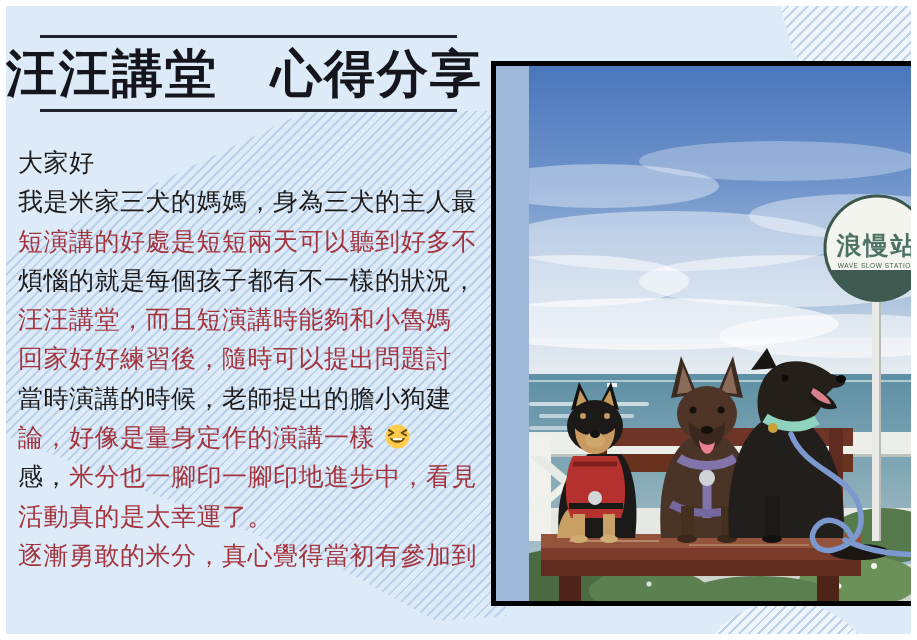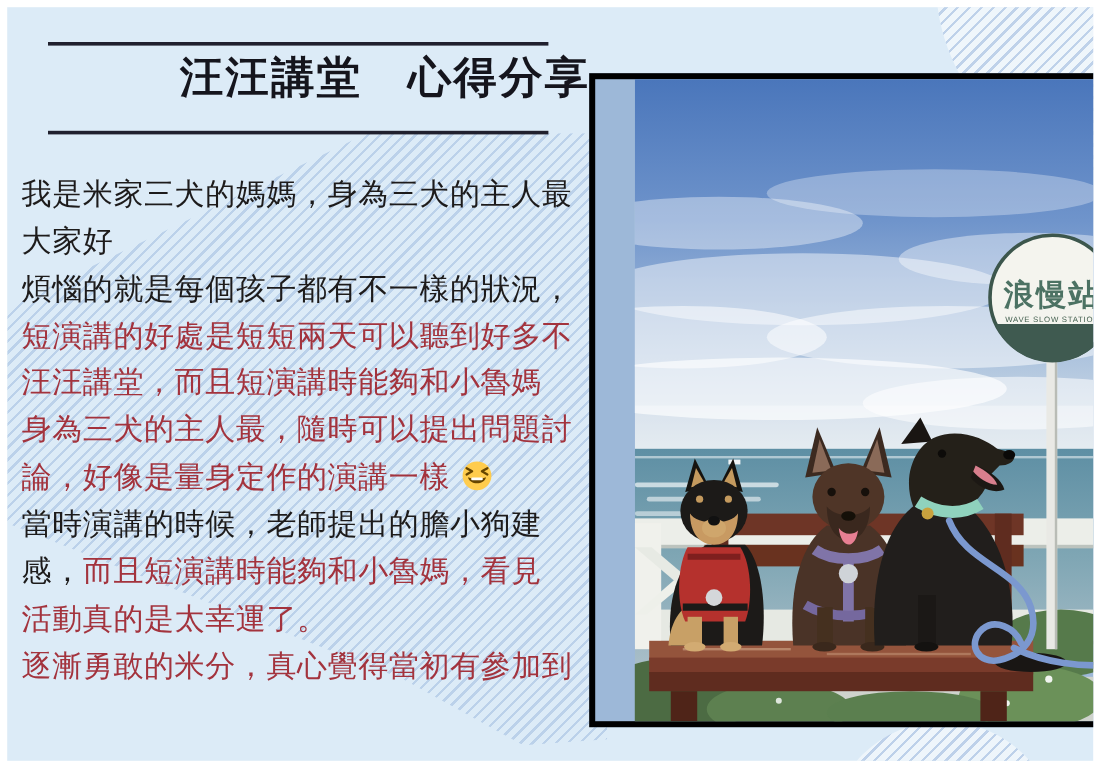--- a/index.html
+++ b/index.html
@@ -29,21 +29,21 @@
   .deco-bump{
     position:absolute;left:685px;top:595px;width:190px;height:190px;
     border-radius:50%;background-color:rgba(255,255,255,0.5);
   }
   
   .rule{position:absolute;left:34px;width:417px;height:3px;background:#20202e;}
   .rule-top{top:29px;}
   .rule-bottom{top:103px;}
   .page-title{
     position:absolute;left:0;top:40px;width:486px;margin:0;
-    text-align:right;font-size:36px;font-weight:bold;color:#15151d;
+    text-align:left;font-size:51px;font-weight:bold;color:#15151d;
     letter-spacing:2px;line-height:1.1;
   }
   
   .body-text{
     position:absolute;left:12px;top:137px;width:474px;
     font-size:25px;line-height:39.3px;color:var(--black,#1d1b1b);
   }
   .line{white-space:nowrap;letter-spacing:0.5px;}
   .seg-red{color:var(--red,#a3333d);}
   .seg-black{color:var(--black,#1d1b1b);}
@@ -215,34 +215,34 @@
           <path d="M 316 474 C 340 486 372 490 398 488" stroke="#7b98cf" stroke-width="5.5" fill="none" stroke-linecap="round"></path>
         </g>
       </svg>
     </div>
 
     <div class="rule rule-top"></div>
     <h1 class="page-title">汪汪講堂　心得分享</h1>
     <div class="rule rule-bottom"></div>
 
     <div class="body-text" id="body-text">
+        <div class="line"><span class="seg-black">大家好</span></div>
         <div class="line"><span class="seg-black">我是米家三犬的媽媽，身為三犬的主人最</span></div>
-        <div class="line"><span class="seg-black">大家好</span></div>
+        <div class="line"><span class="seg-red">短演講的好處是短短兩天可以聽到好多不</span></div>
         <div class="line"><span class="seg-black">煩惱的就是每個孩子都有不一樣的狀況，</span></div>
-        <div class="line"><span class="seg-red">短演講的好處是短短兩天可以聽到好多不</span></div>
         <div class="line"><span class="seg-red">汪汪講堂，而且短演講時能夠和小魯媽</span></div>
-        <div class="line"><span class="seg-red">身為三犬的主人最，隨時可以提出問題討</span></div>
+        <div class="line"><span class="seg-red">回家好好練習後，隨時可以提出問題討</span></div>
+        <div class="line"><span class="seg-black">當時演講的時候，老師提出的膽小狗建</span></div>
         <div class="line"><span class="seg-red">論，好像是量身定作的演講一樣</span>
   <span class="emoji-wrap"><svg viewBox="0 0 36 36">
     <circle cx="18" cy="18" r="16" fill="#ffcc4d"></circle>
     <polyline points="6.5,9.5 12.5,13 6.5,16.5" stroke="#664500" stroke-width="2.6" fill="none" stroke-linecap="round" stroke-linejoin="round"></polyline>
     <polyline points="29.5,9.5 23.5,13 29.5,16.5" stroke="#664500" stroke-width="2.6" fill="none" stroke-linecap="round" stroke-linejoin="round"></polyline>
     <path d="M8 19.5 C10 28.5 26 28.5 28 19.5 C21 21.8 15 21.8 8 19.5 Z" fill="#664500"></path>
     <rect x="11.5" y="20" width="13" height="3" rx="1.5" fill="#ffffff"></rect>
   </svg></span>
 </div>
-        <div class="line"><span class="seg-black">當時演講的時候，老師提出的膽小狗建</span></div>
-        <div class="line"><span class="seg-black">感，</span><span class="seg-red">而且短演講時能夠和小魯媽，看見</span></div>
+        <div class="line"><span class="seg-black">感，</span><span class="seg-red">米分也一腳印一腳印地進步中，看見</span></div>
         <div class="line"><span class="seg-red">活動真的是太幸運了。</span></div>
         <div class="line"><span class="seg-red">逐漸勇敢的米分，真心覺得當初有參加到</span></div>
       </div>
   </div>
 </div>
 
 </body></html>

